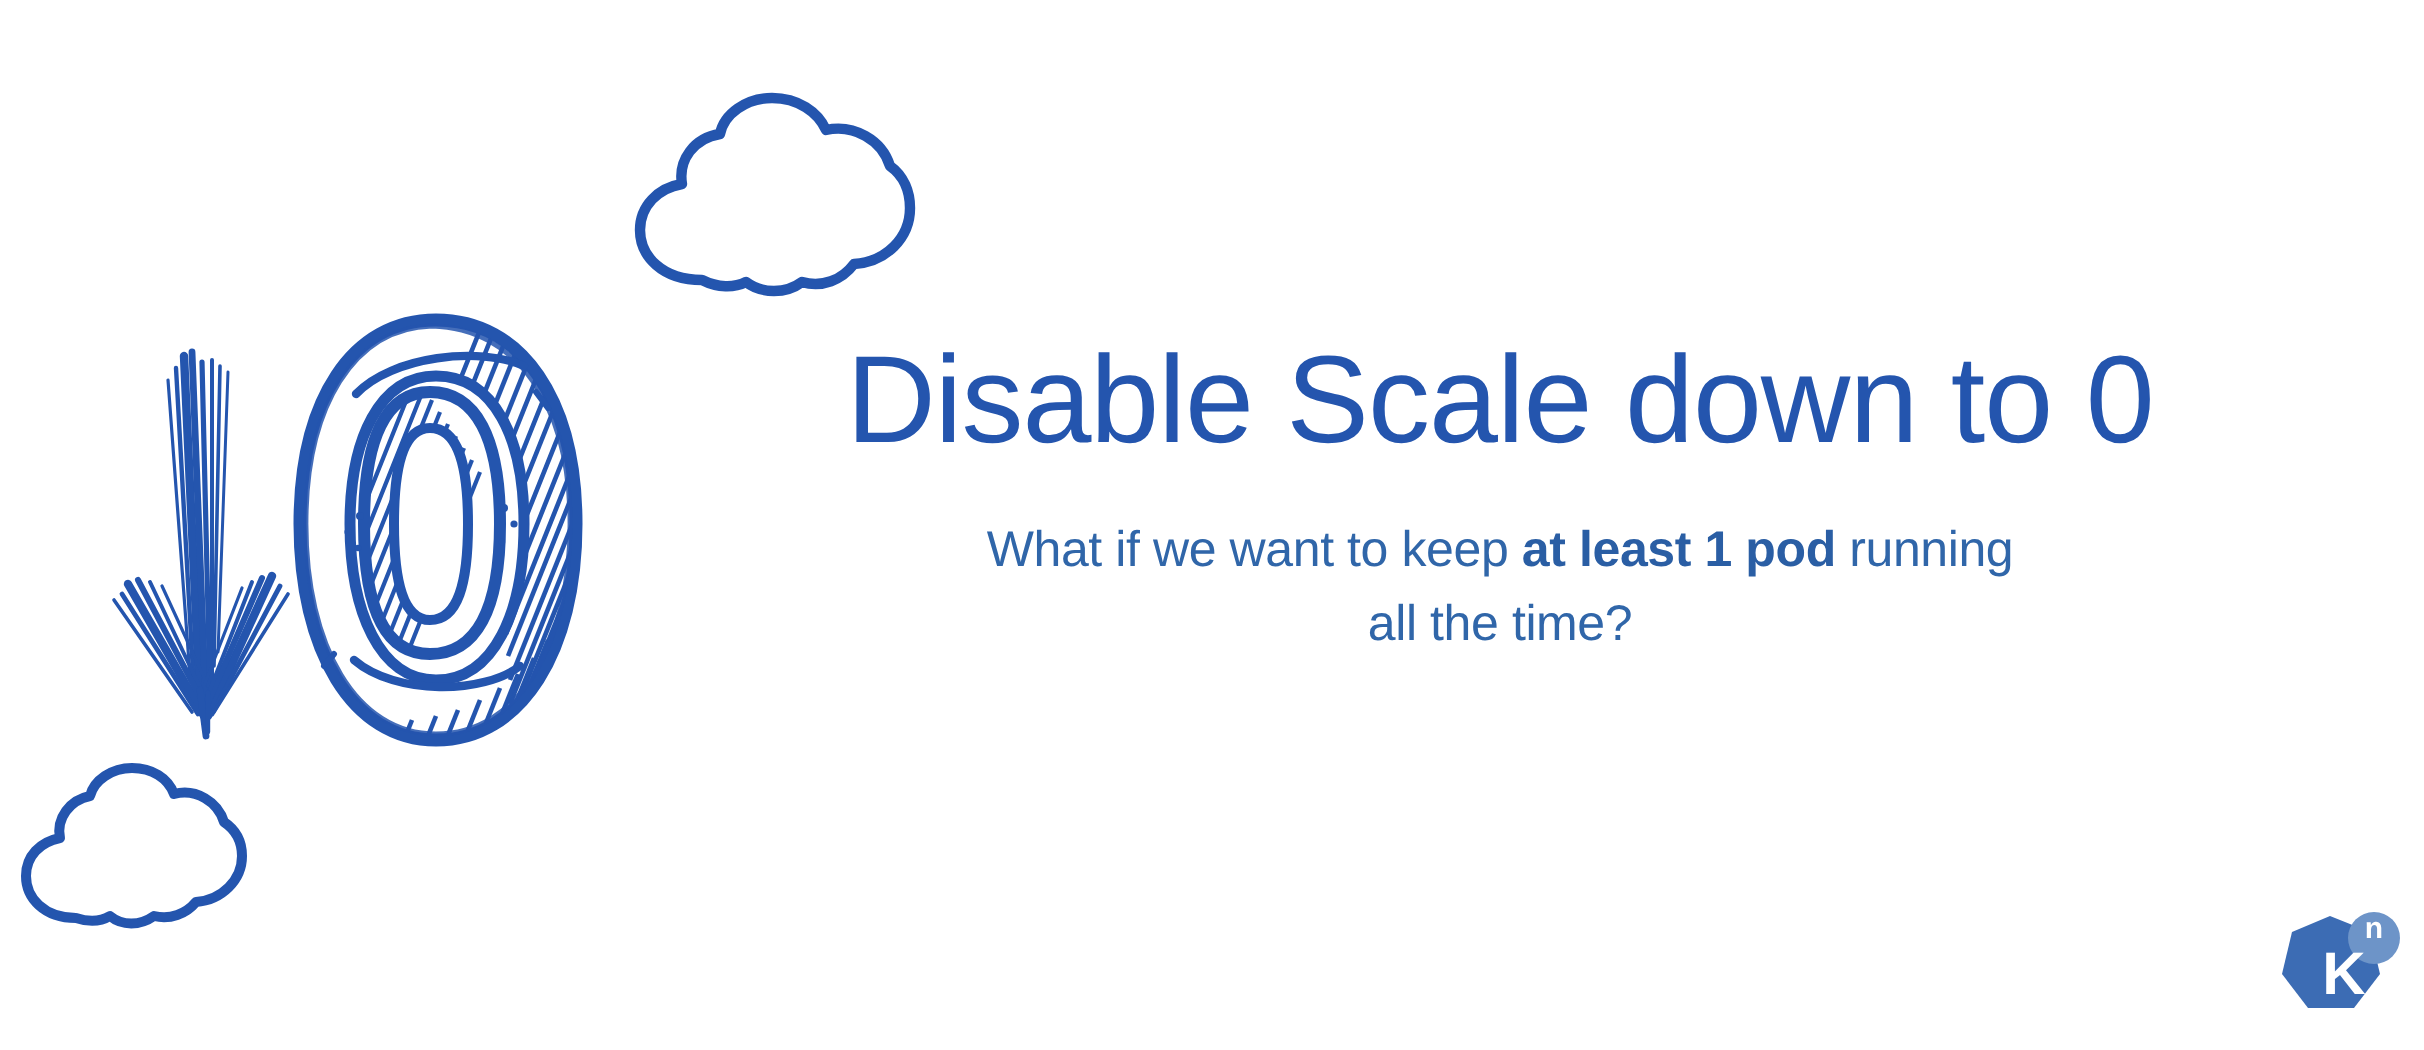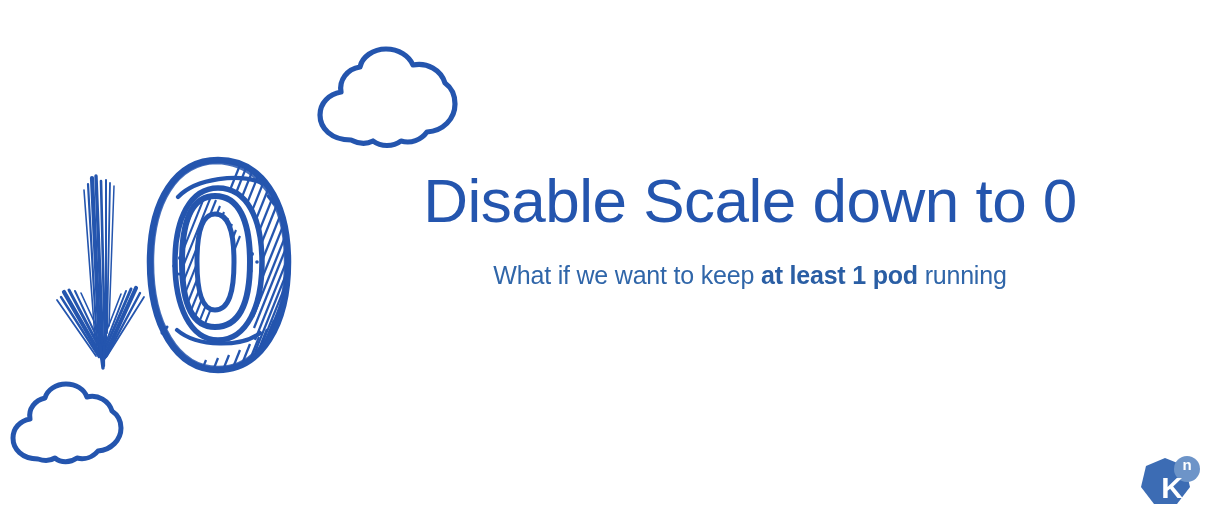--- a/index.html
+++ b/index.html
@@ -298,20 +298,21 @@
         <circle cx="257" cy="262" r="1.8"></circle>
         <circle cx="251" cy="271" r="1.6"></circle>
       </g>
     </g>
   </svg>
 
   <div class="text-block">
     <h1 class="title">Disable Scale down to 0</h1>
     <p class="subtitle">
       <span>What if we want to keep </span><span class="em">at least 1 pod</span><span> running</span><br>
+      <span>all the time?</span>
     </p>
   </div>
 
   <div class="logo-badge">
     <svg viewBox="0 0 72 72" width="72" height="72">
 
       <polygon points="32,10 52,18 57,39 44,56 21,56 8,39 13,18" fill="#3C6CB4"></polygon>
 
       <circle cx="54" cy="21" r="13" fill="#6D94C8"></circle>
     </svg>

